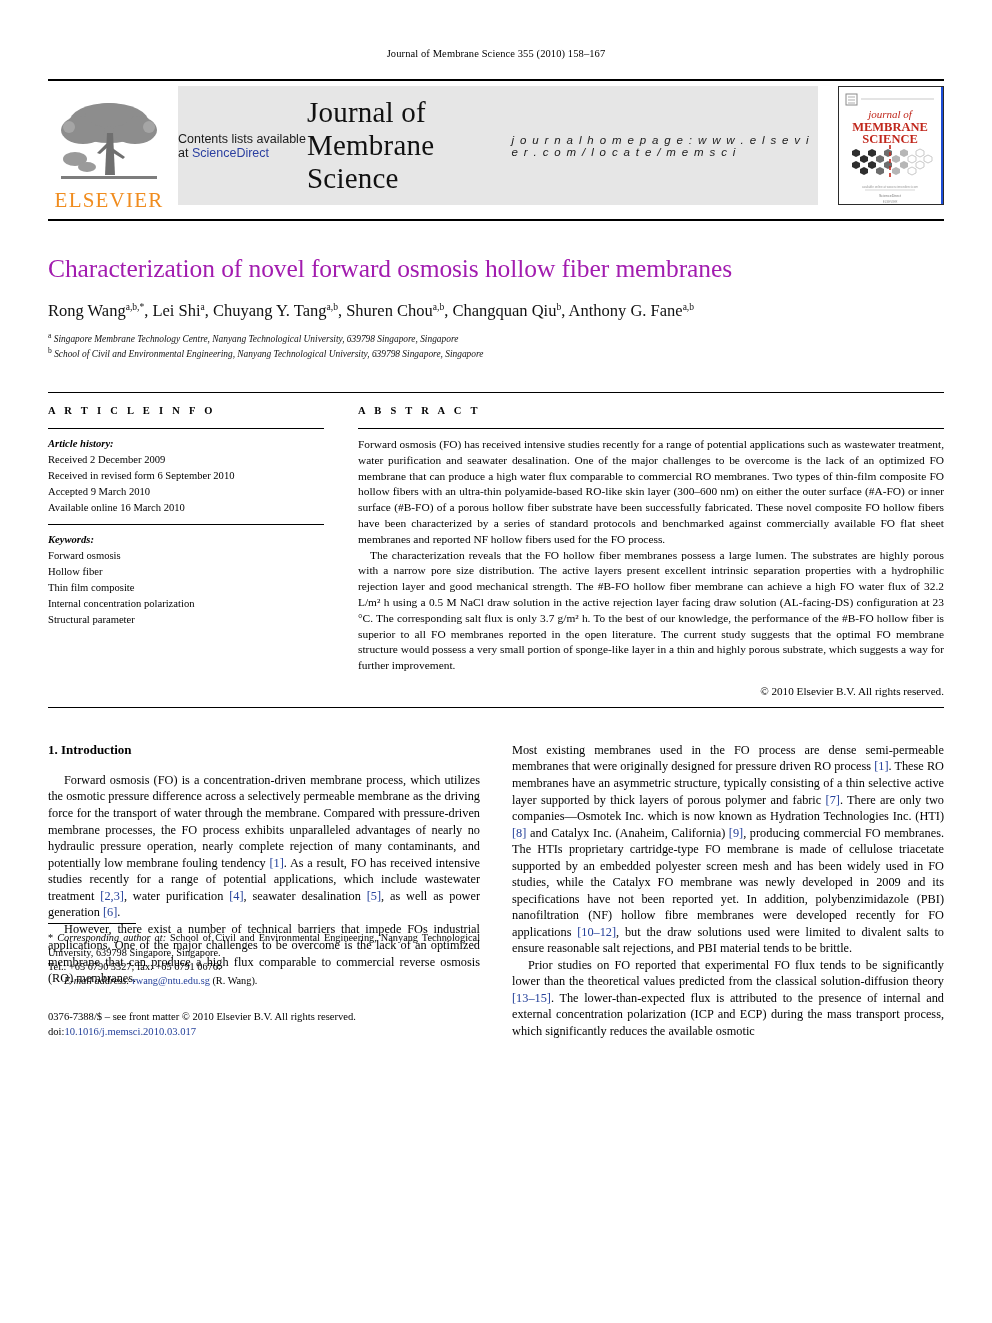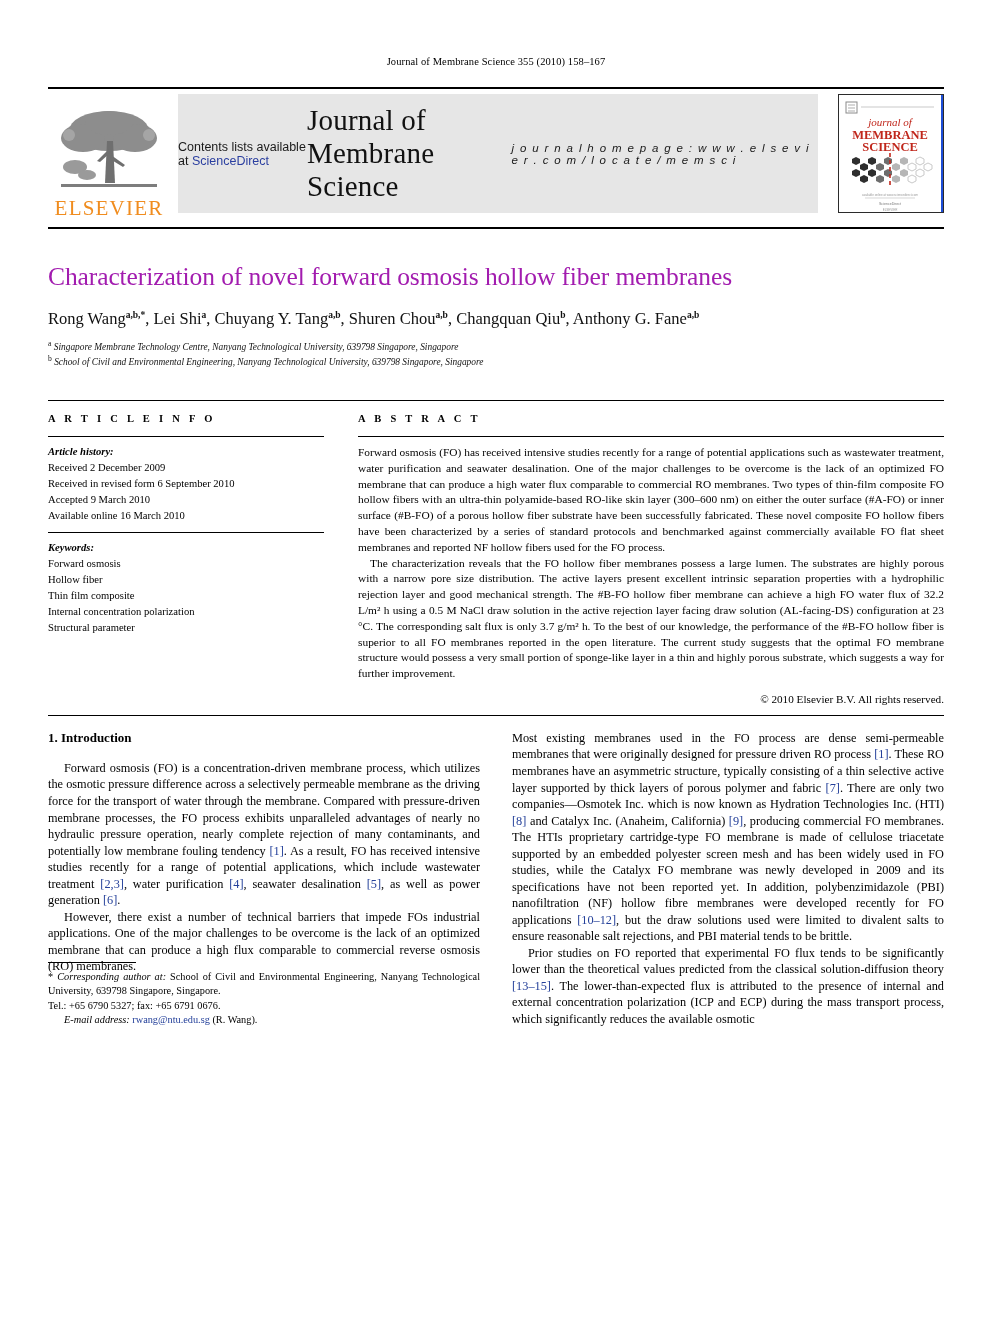--- a/index.html
+++ b/index.html
@@ -13,21 +13,21 @@
     font-family: "Liberation Serif", "DejaVu Serif", serif;
     color: #000000;
     position: relative;
     overflow: hidden;
   }
   .page {
     width: 992px;
     height: 1323px;
     position: relative;
     box-sizing: border-box;
-    padding: 12px 48px;
+    padding: 4px 48px;
   }
 
   
   .running-head {
     text-align: center;
     font-size: 10.5px;
     letter-spacing: .1px;
     padding-top: 44px;
     padding-bottom: 18px;
   }
@@ -112,21 +112,21 @@
     margin: 33px 0 0 0;
     line-height: 1.16;
     color: #a21caf;
   }
   .authors {
     font-size: 16.5px;
     margin: 16px 0 0 0;
     line-height: 1.3;
     color: #111;
   }
-  .authors sup { font-size: 9.5px; font-weight: bold; }
+  .authors sup { font-size: 9.5px; }
   .aff {
     font-size: 9.4px;
     font-style: italic;
     line-height: 1.42;
     margin-top: 10px;
     color: #111;
   }
   .aff sup { font-style: normal; font-size: 7.6px; }
 
   
@@ -161,21 +161,21 @@
   .copyright {
     text-align: right;
     font-size: 11.2px;
     margin-top: 11px;
   }
   .abs-bottom-rule { border-top: 1.4px solid #000; margin-top: 10px; }
 
   
   .body-cols {
     display: flex;
-    margin-top: 14px;
+    margin-top: 34px;
     gap: 32px;
   }
   .bcol { flex: 1 1 0; min-width: 0; position: relative; }
   .sec-title {
     font-size: 13px;
     font-weight: bold;
     margin: 0 0 14px 0;
   }
   .ptext {
     font-size: 12.3px;
@@ -364,20 +364,24 @@
 
       <div class="footnote-wrap">
         <div class="fn-rule"></div>
         <div class="fn"><span class="star">*</span> <i>Corresponding author at:</i> School of Civil and Environmental Engineering, Nanyang Technological University, 639798 Singapore, Singapore.</div>
         <div class="fn">Tel.: +65 6790 5327; fax: +65 6791 0676.</div>
         <div class="fn email-line">
           <i>E-mail address:</i>
           <a class="doi-link" href="#">rwang@ntu.edu.sg</a>
           <span>(R. Wang).</span>
         </div>
+        <div class="imprint">
+          <div>0376-7388/$ – see front matter © 2010 Elsevier B.V. All rights reserved.</div>
+          <div><span>doi:</span><a class="doi-link" href="#">10.1016/j.memsci.2010.03.017</a></div>
+        </div>
       </div>
     </div>
 
     <div class="bcol">
       <p class="ptext" style="text-indent:0">Most existing membranes used in the FO process are dense semi-permeable membranes that were originally designed for pressure driven RO process <span class="ref">[1]</span>. These RO membranes have an asymmetric structure, typically consisting of a thin selective active layer supported by thick layers of porous polymer and fabric <span class="ref">[7]</span>. There are only two companies—Osmotek Inc. which is now known as Hydration Technologies Inc. (HTI) <span class="ref">[8]</span> and Catalyx Inc. (Anaheim, California) <span class="ref">[9]</span>, producing commercial FO membranes. The HTIs proprietary cartridge-type FO membrane is made of cellulose triacetate supported by an embedded polyester screen mesh and has been widely used in FO studies, while the Catalyx FO membrane was newly developed in 2009 and its specifications have not been reported yet. In addition, polybenzimidazole (PBI) nanofiltration (NF) hollow fibre membranes were developed recently for FO applications <span class="ref">[10–12]</span>, but the draw solutions used were limited to divalent salts to ensure reasonable salt rejections, and PBI material tends to be brittle.</p>
       <p class="ptext">Prior studies on FO reported that experimental FO flux tends to be significantly lower than the theoretical values predicted from the classical solution-diffusion theory <span class="ref">[13–15]</span>. The lower-than-expected flux is attributed to the presence of internal and external concentration polarization (ICP and ECP) during the mass transport process, which significantly reduces the available osmotic</p>
     </div>
   </div>
 
 </div>

